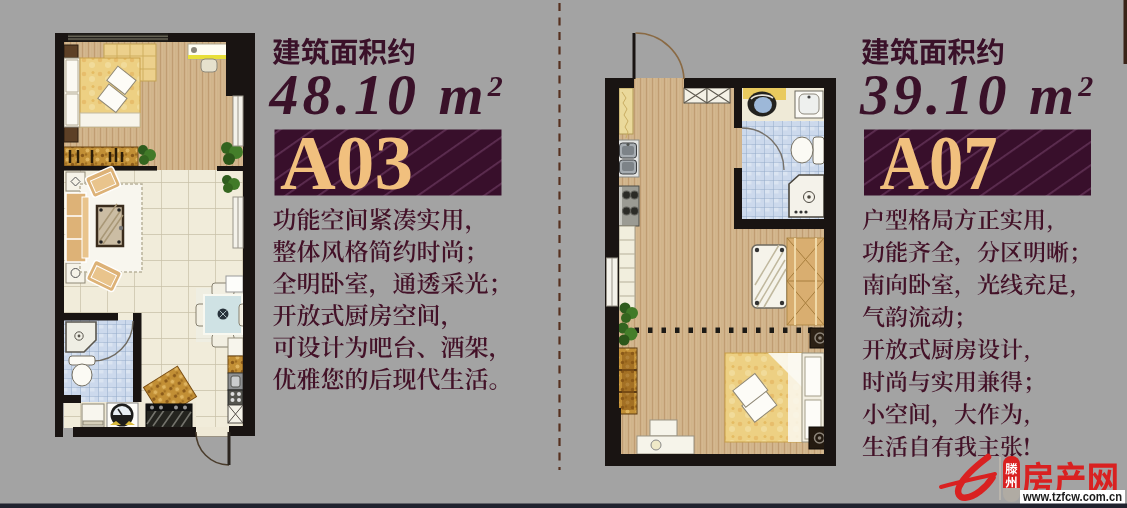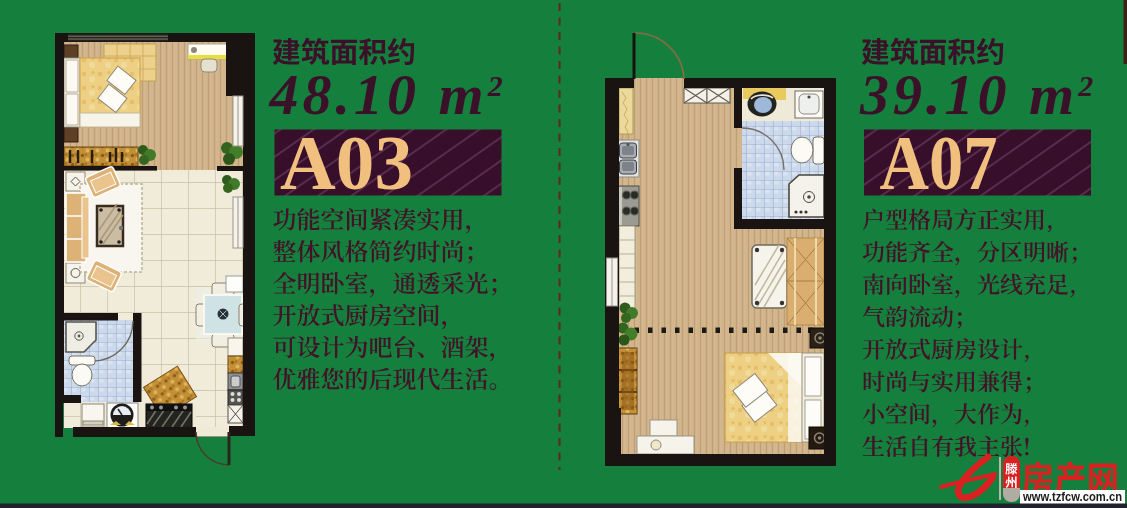--- a/index.html
+++ b/index.html
@@ -1,14 +1,14 @@
 <!DOCTYPE html>
 <html><head><meta charset="utf-8"><title>A03 A07</title><style>
 html,body{margin:0;padding:0;background:#f4b76f}
-#page{position:relative;width:1127px;height:508px;background:#15803d;overflow:hidden}
+#page{position:relative;width:1127px;height:508px;background:#a3a3a3;overflow:hidden}
 svg{display:block}
 </style></head><body>
 <div id="page">
 <svg width="1127" height="508" viewBox="0 0 1127 508">
 
 <defs>
 <pattern id="wood" width="6" height="8" patternUnits="userSpaceOnUse">
 <rect width="6" height="8" fill="#d5b890"></rect>
 <rect x="3.8" width="1.4" height="8" fill="#c09d72"></rect>
 <rect x="1.4" width="0.9" height="8" fill="#cdb286"></rect>

